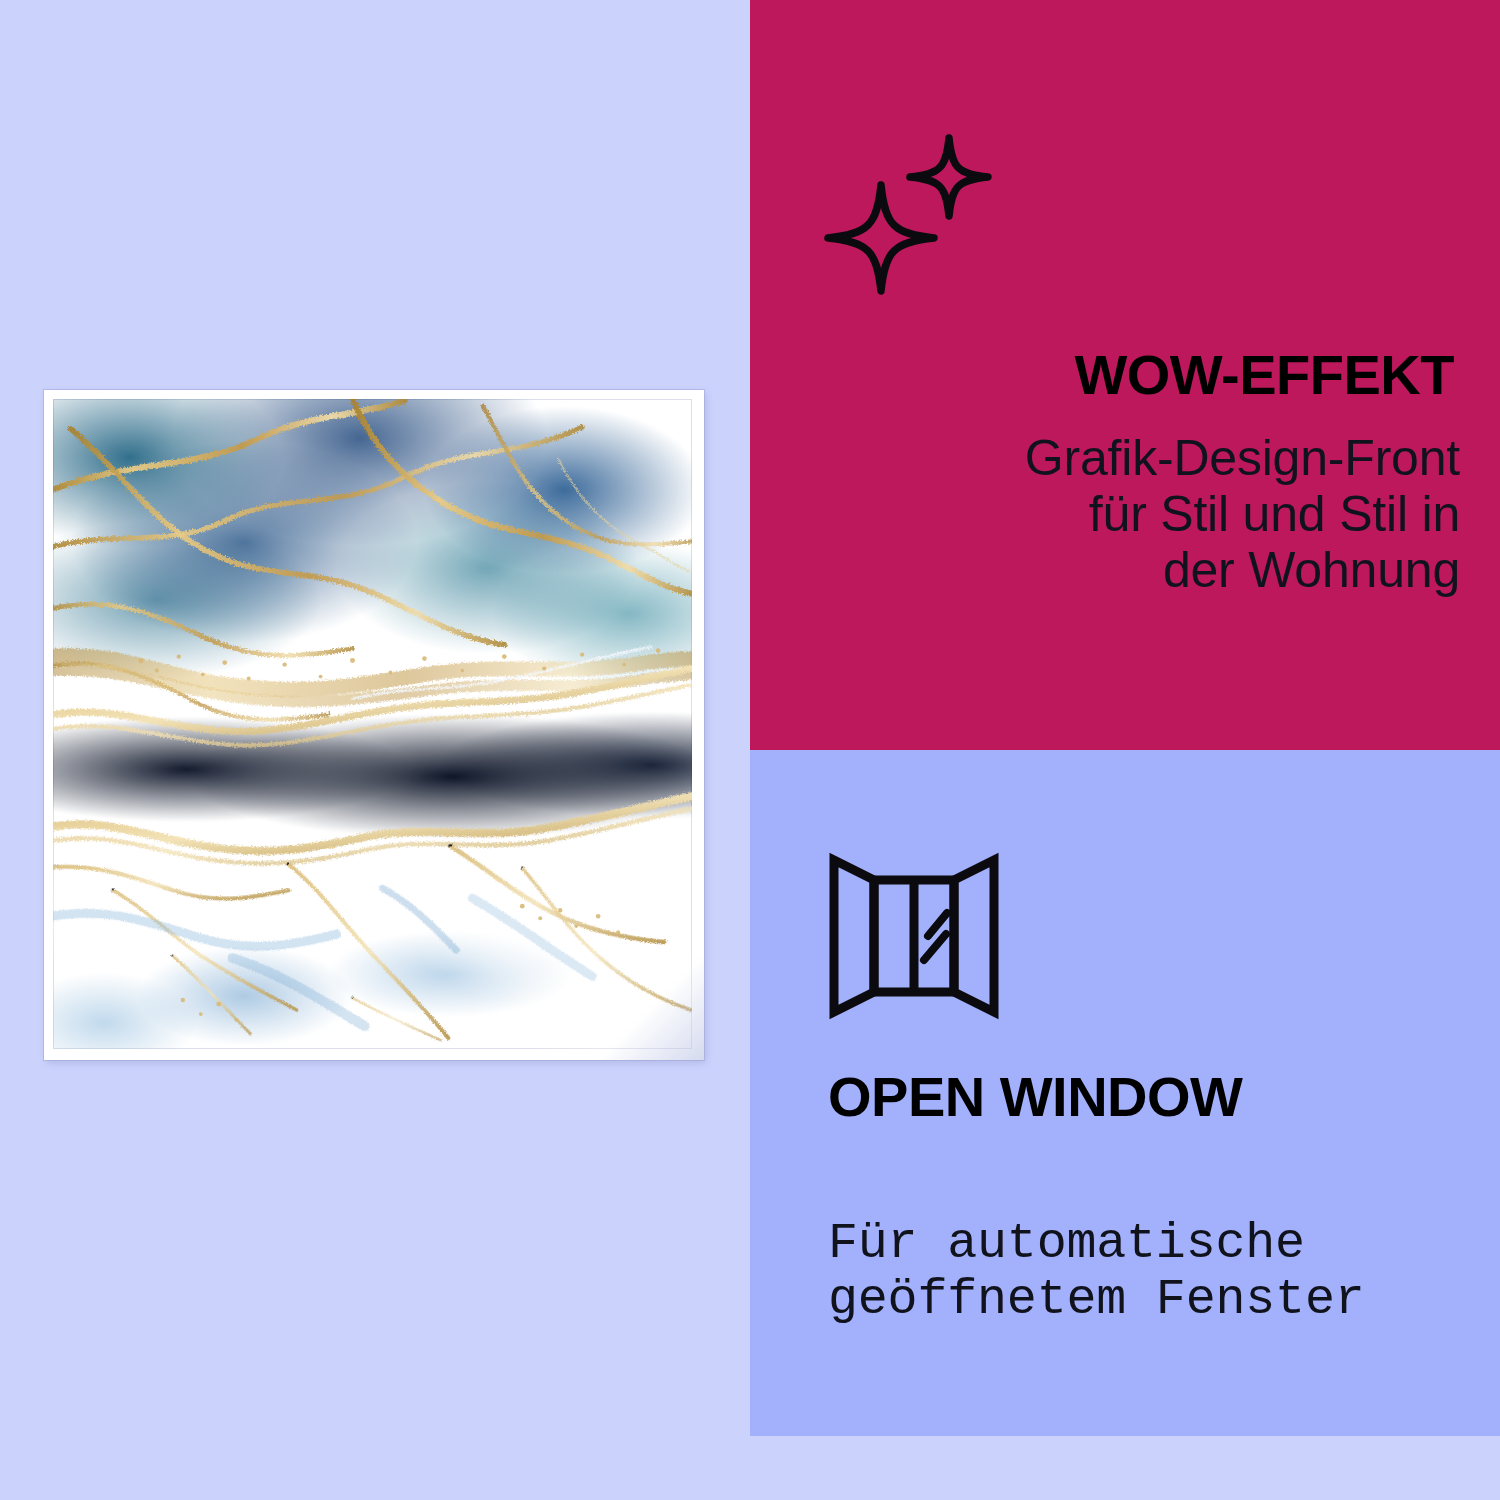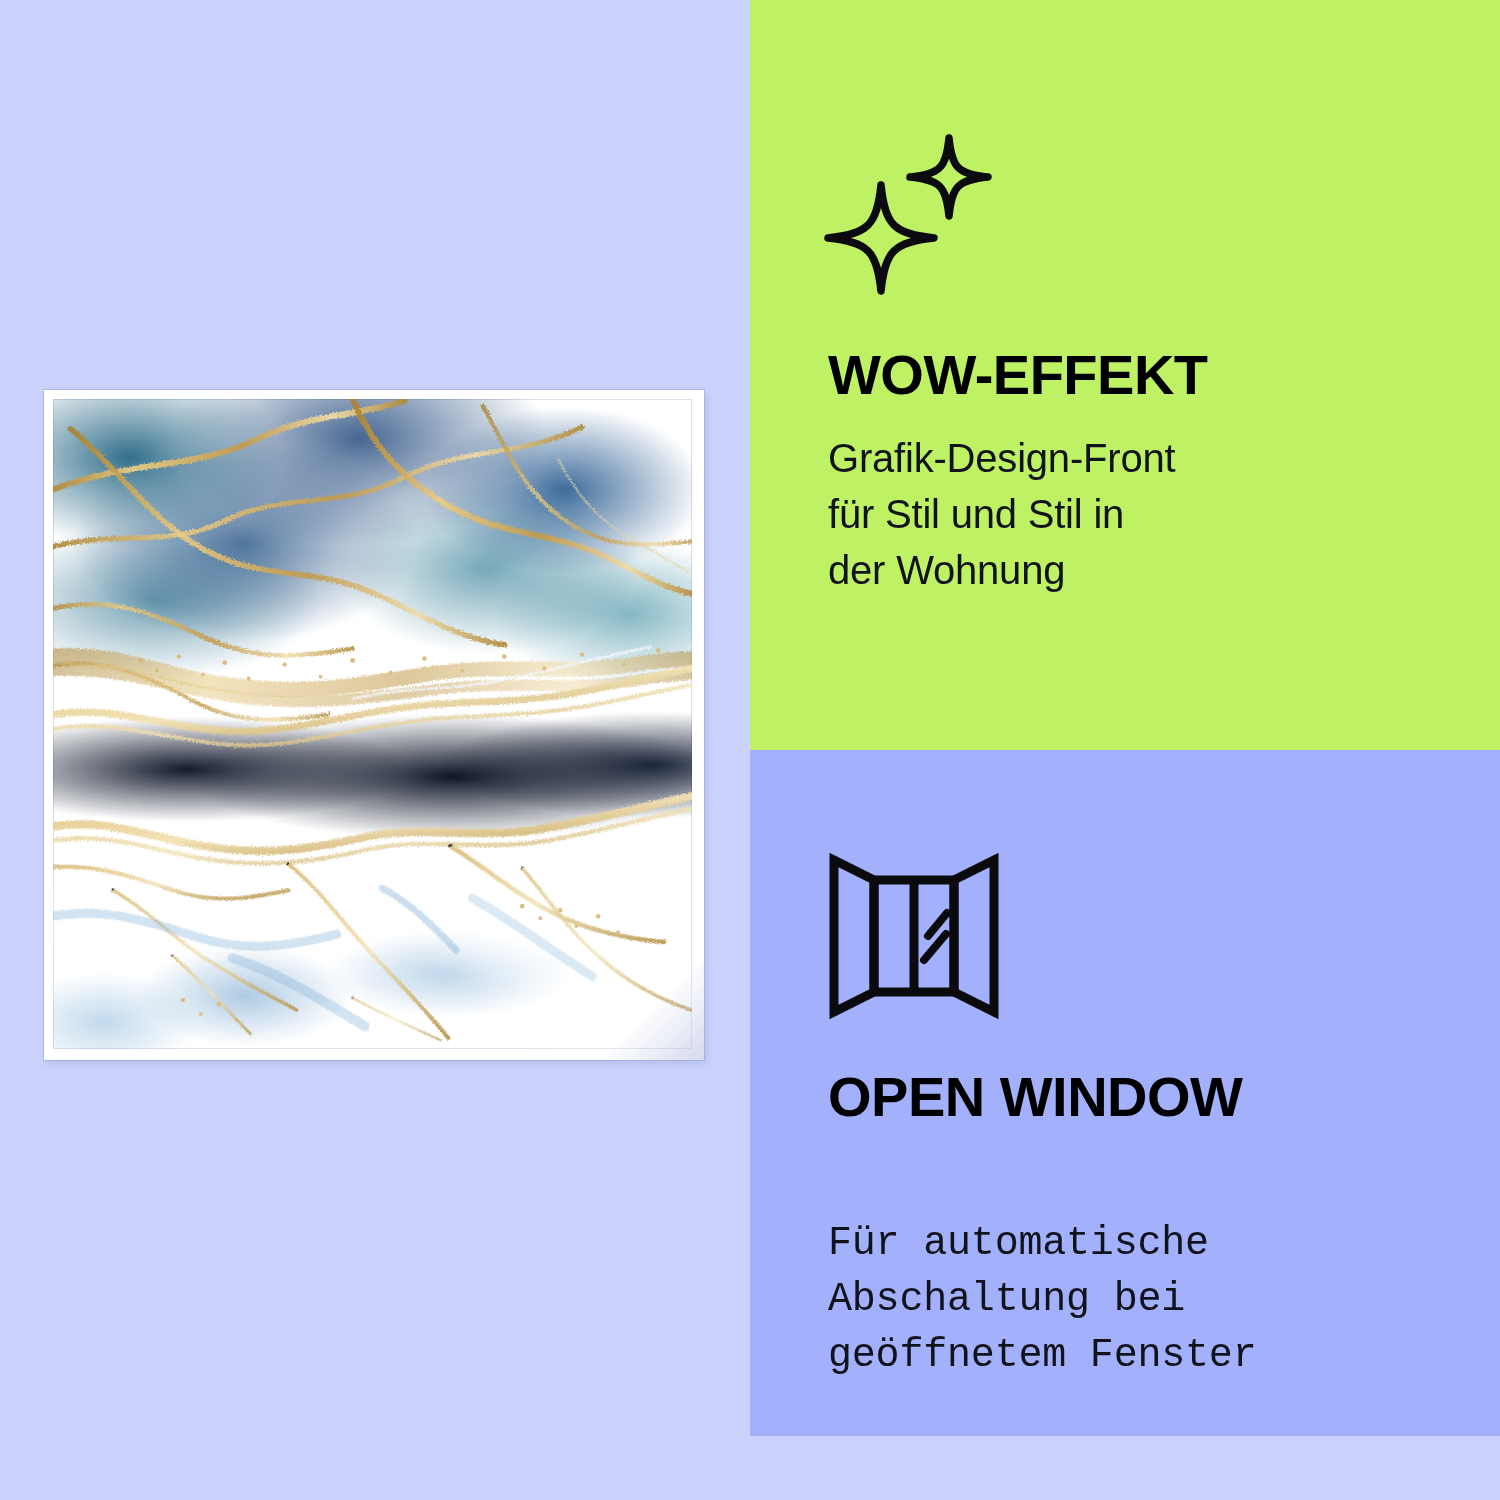--- a/index.html
+++ b/index.html
@@ -168,21 +168,22 @@
     position: absolute;
     left: 0;
     width: 750px;
     box-sizing: border-box;
     padding-left: 78px;
     padding-right: 52px;
   }
   .panel-top {
     top: 0;
     height: 896px;
-    background: #bef264;
+    background: #be185d;
+    text-align: right;
   }
   .panel-bottom {
     top: 750px;
     height: 686px;
     background: #A3B1FD;
   }
 
   .panel-icon {
     position: absolute;
   }
@@ -201,21 +202,21 @@
     margin: 0;
   }
   .panel-top .feature-heading    { top: 340px; }
   .panel-bottom .feature-heading { top: 312px; }
 
   .feature-body {
     position: absolute;
     left: 78px;
     right: 40px;
     font-weight: 400;
-    font-size: 40px;
+    font-size: 50px;
     line-height: 56px;
     letter-spacing: -0.2px;
     color: #11131c;
     margin: 0;
   }
   .panel-top .feature-body    { top: 430px; }
   .panel-bottom .feature-body { top: 466px; font-family: Liberation Mono, monospace; }
 
   .body-line { display: block; white-space: nowrap; }
 </style>
@@ -384,19 +385,18 @@
           <path d="M100 86 L119 63" stroke-linecap="round" stroke-width="8"></path>
         </svg>
       </span>
 
       <h2 class="feature-heading">
         <span class="body-line">OPEN WINDOW</span>
       </h2>
 
       <p class="feature-body">
         <span class="body-line">Für automatische</span>
-        <span class="body-line">Abschaltung bei</span>
         <span class="body-line">geöffnetem Fenster</span>
       </p>
     </section>
 
   </div>
 </div>
 
 </body></html>

